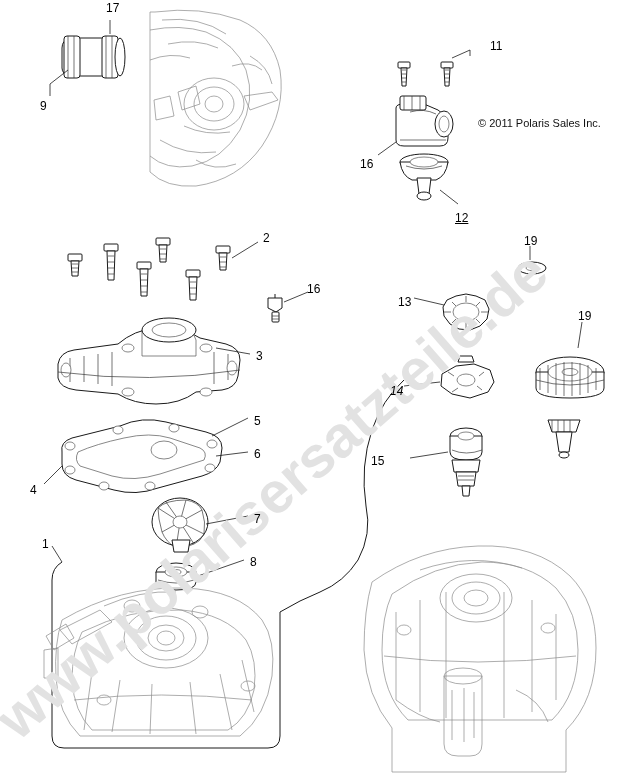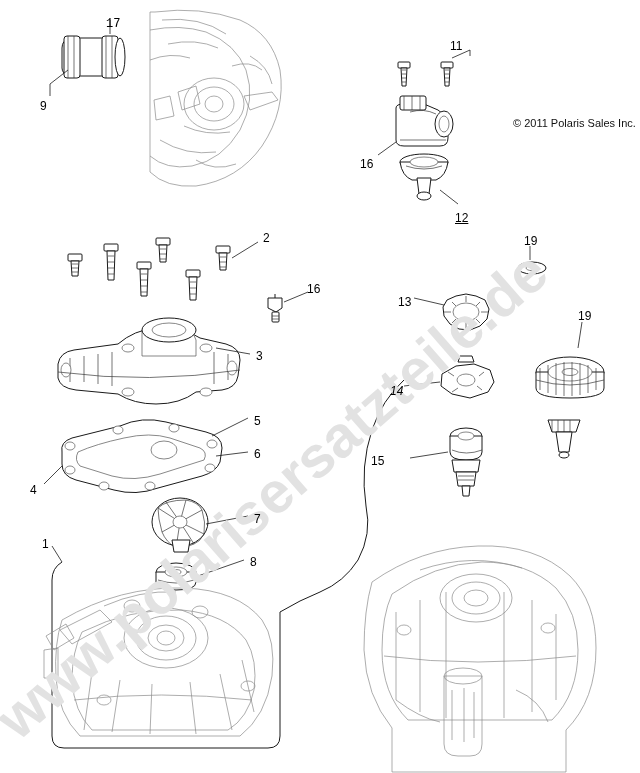--- a/index.html
+++ b/index.html
@@ -33,21 +33,20 @@
     line-height: 1;
   }
   #copyright {
     position: absolute;
     left: 478px;
     top: 117px;
     font-family: "Liberation Sans", sans-serif;
     font-size: 11px;
     color: #111111;
     white-space: nowrap;
-    margin-left: 35px;
   }
   #watermark {
     position: absolute;
     left: 0;
     top: 0;
     width: 640px;
     height: 773px;
     pointer-events: none;
   }
   .wm-text {
@@ -325,23 +324,23 @@
     </g>
   </svg>
 
   <svg id="watermark" viewBox="0 0 640 773">
     <text class="wm-text" transform="translate(18,742) rotate(-41)">www.polarisersatzteile.de</text>
   </svg>
 
   <div id="copyright">© 2011 Polaris Sales Inc.</div>
 
   <div id="callouts">
-      <div class="callout" style="left: 106px; top: 18px; font-family: Liberation Mono, monospace;">17</div>
+      <div class="callout" style="left: 106px; top: 2px;">17</div>
       <div class="callout" style="left: 40px; top: 100px;">9</div>
-      <div class="callout" style="left: 450px; top: 40px; text-align: center;">11</div>
+      <div class="callout" style="left: 490px; top: 40px; text-align: center;">11</div>
       <div class="callout" style="left: 360px; top: 158px;">16</div>
       <div class="callout" style="left: 455px; top: 212px; text-decoration: underline;">12</div>
       <div class="callout" style="left: 263px; top: 232px;">2</div>
       <div class="callout" style="left: 524px; top: 235px;">19</div>
       <div class="callout" style="left: 307px; top: 283px;">16</div>
       <div class="callout" style="left: 398px; top: 296px;">13</div>
       <div class="callout" style="left: 578px; top: 310px;">19</div>
       <div class="callout" style="left: 256px; top: 350px;">3</div>
       <div class="callout" style="left: 390px; top: 385px; font-style: italic;">14</div>
       <div class="callout" style="left: 254px; top: 415px;">5</div>

